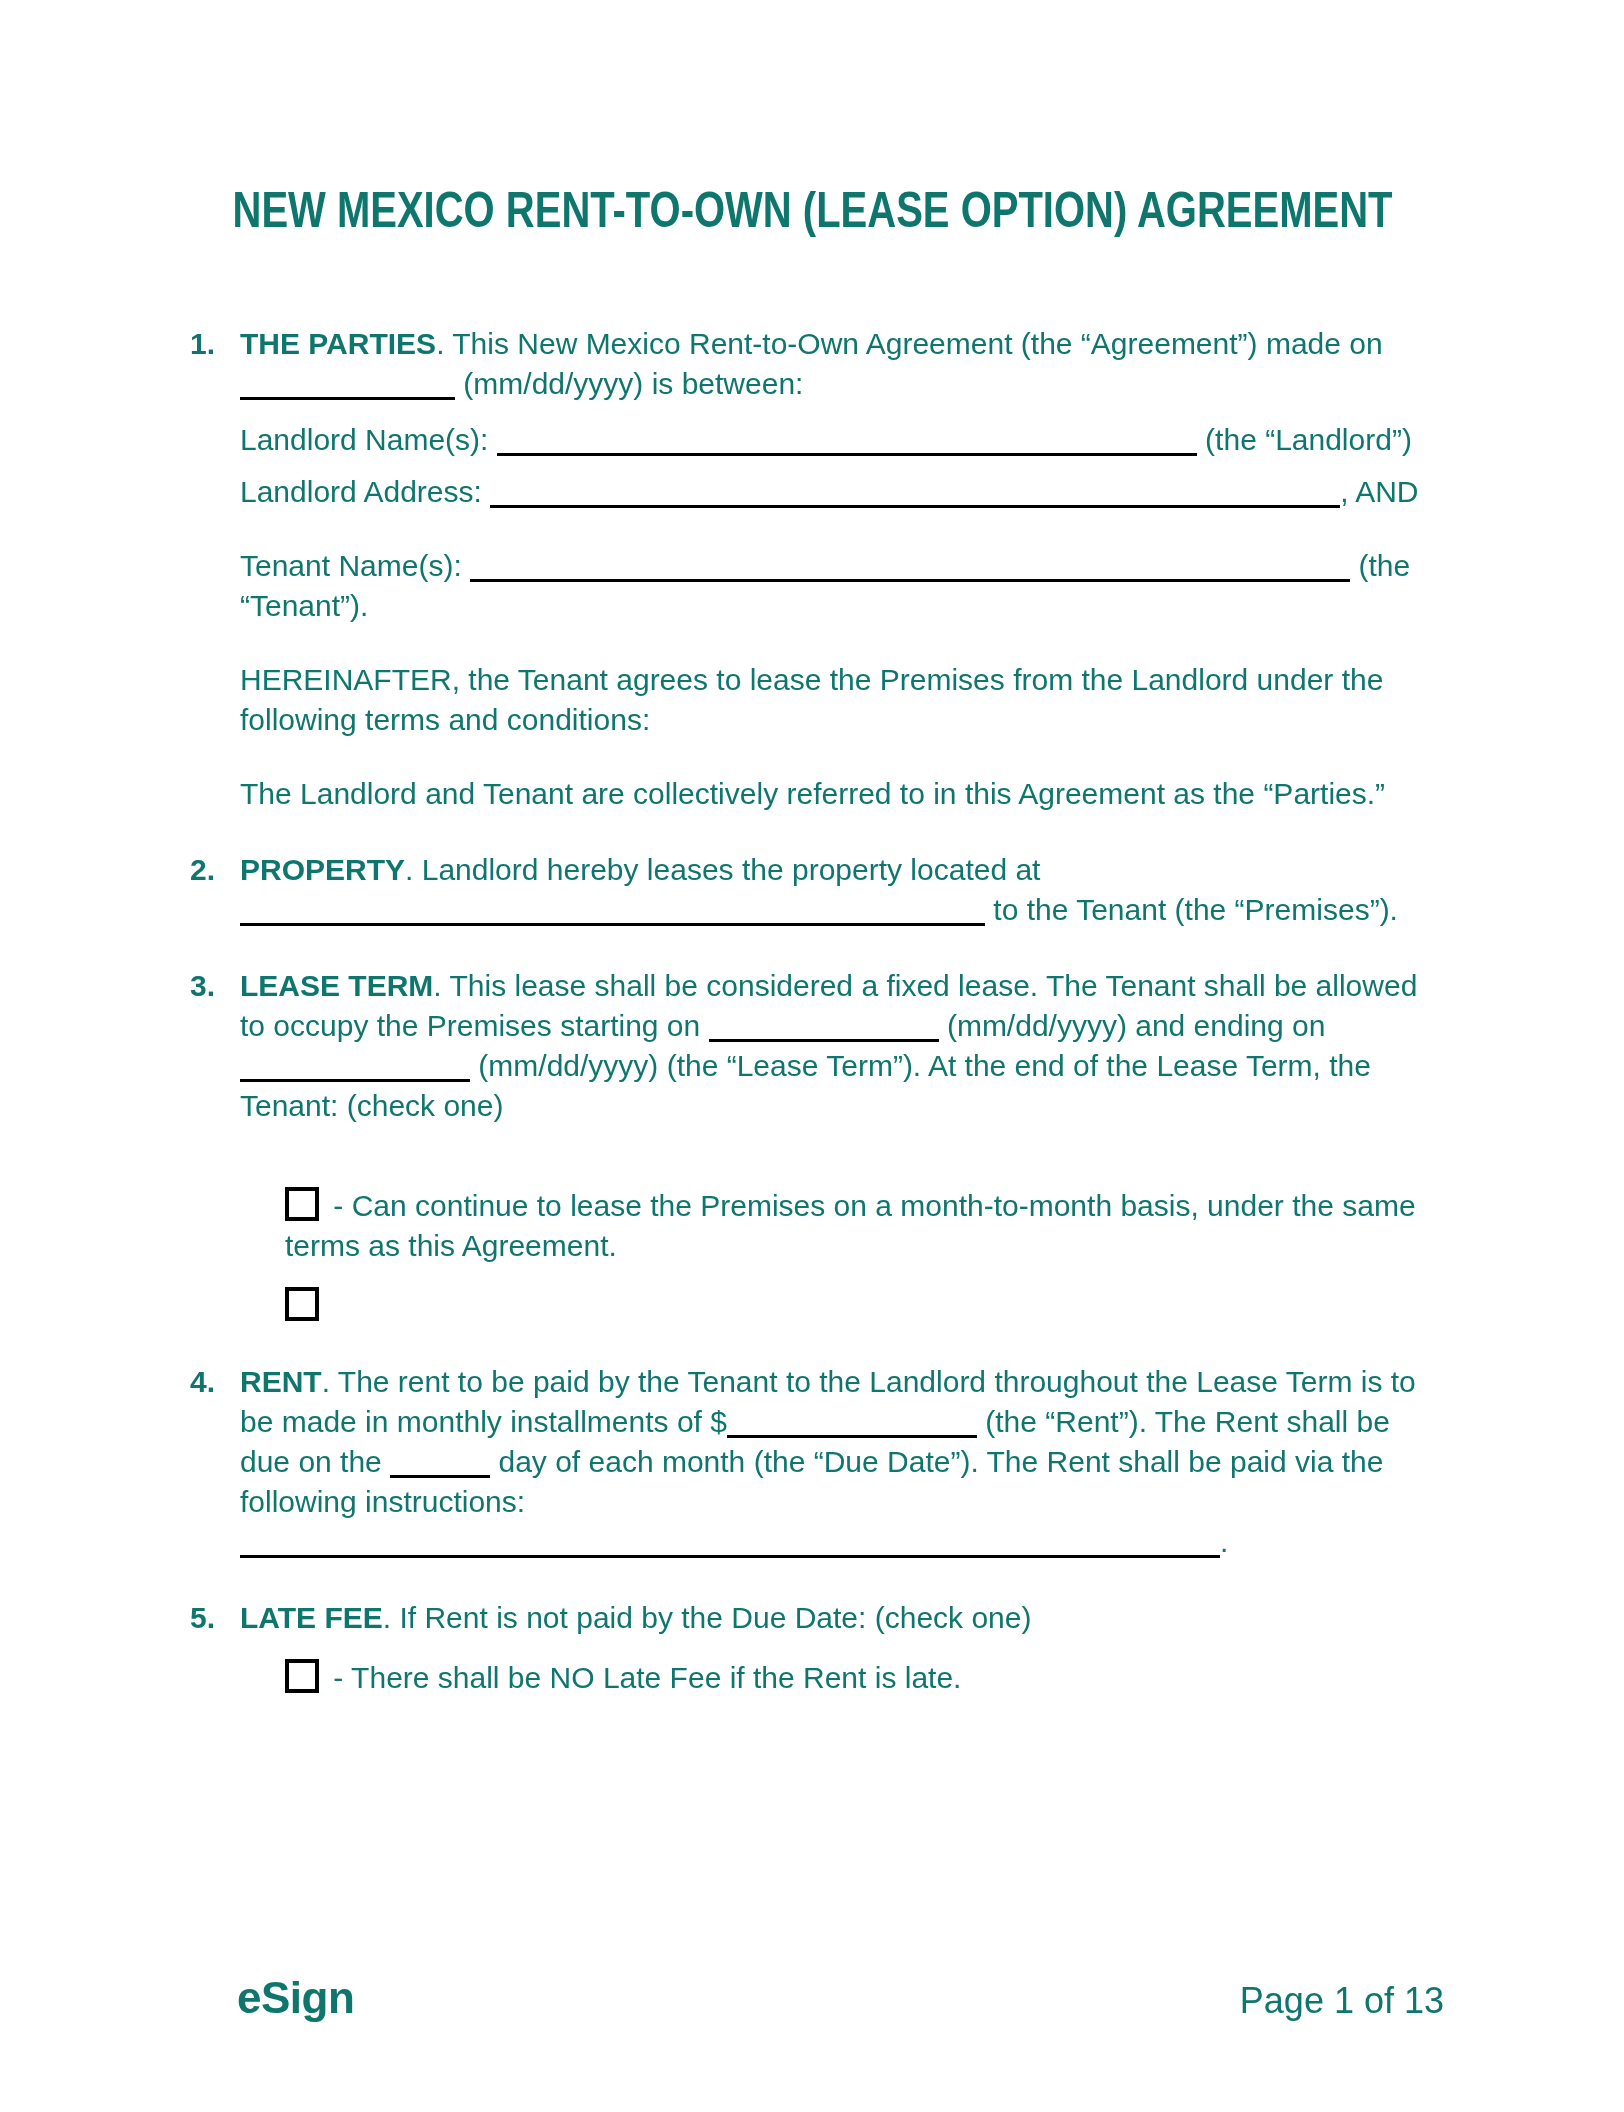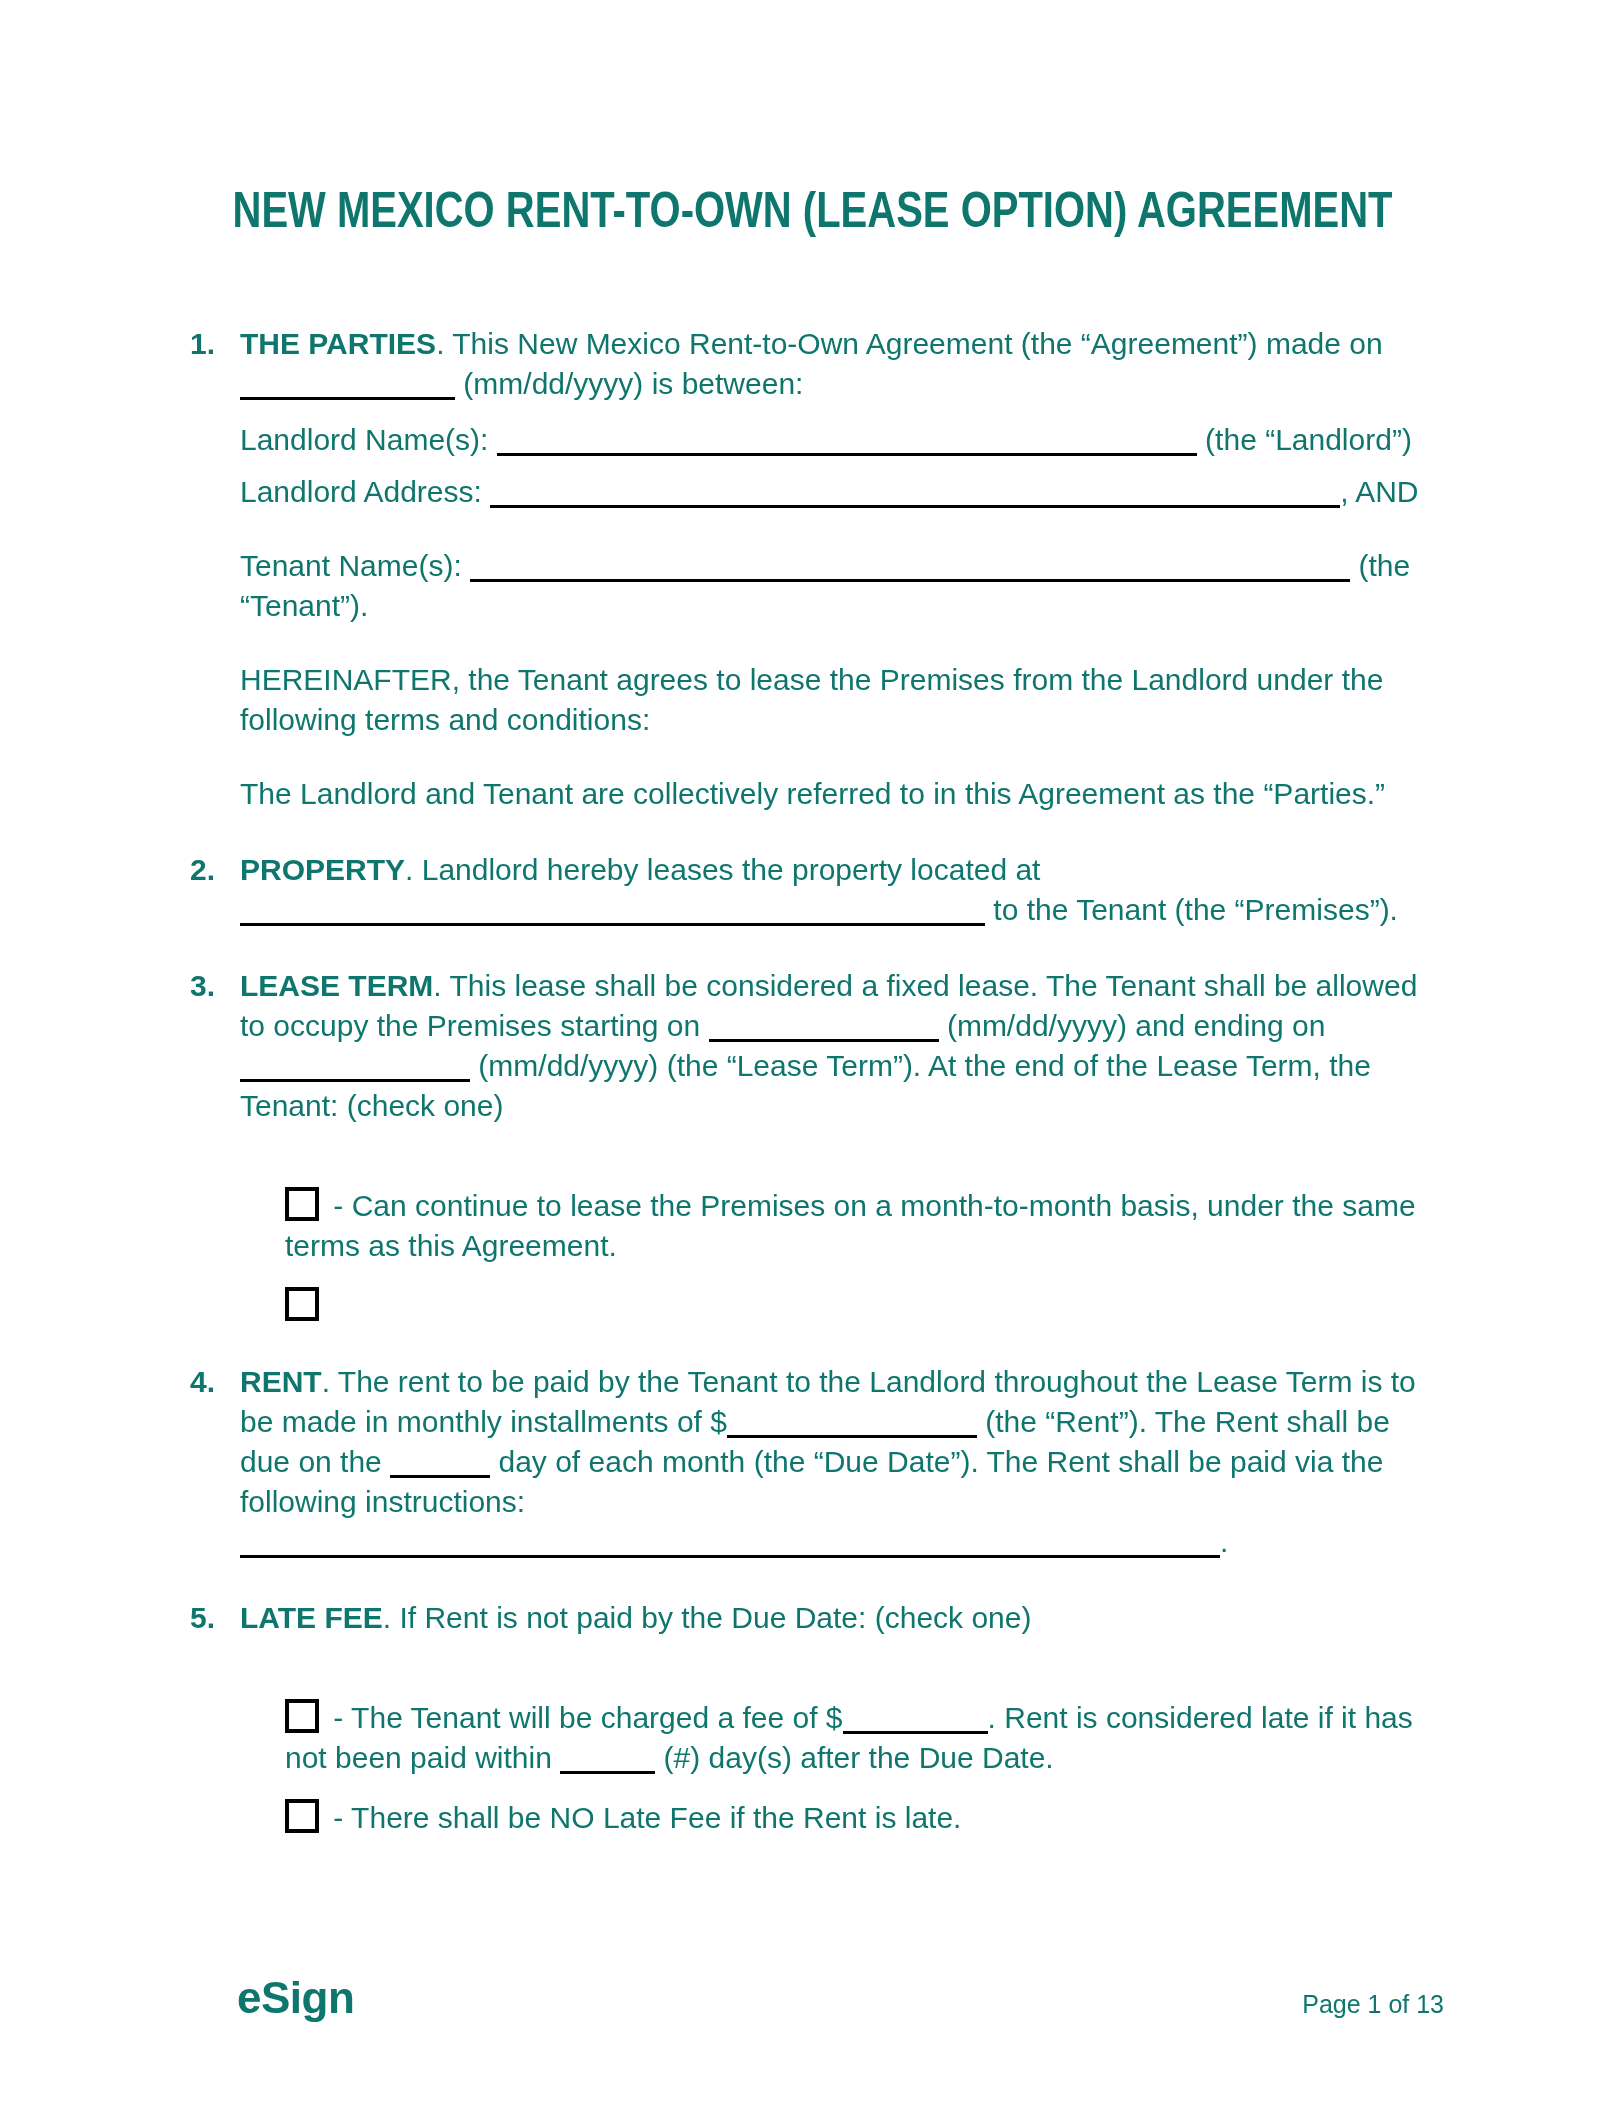--- a/index.html
+++ b/index.html
@@ -21,21 +21,21 @@
   .mt-md{margin-top:16px;}
   .mt-lg{margin-top:34px;}
   .mt-xl{margin-top:60px;}
   .mt-cb{margin-top:20px;}
   .blank{display:inline-block;height:0;border-bottom:3px solid #000;vertical-align:-6px;}
   .cbox{display:inline-block;width:26px;height:26px;border:4px solid #000;
     vertical-align:-5px;margin-right:6px;background:#fff;}
   footer{position:absolute;left:190px;right:180px;top:1978px;
     display:flex;justify-content:space-between;align-items:baseline;}
   .brand{font-weight:bold;font-size:44px;margin-left:47px;letter-spacing:-0.5px;}
-  .pagenum{font-size:25px;}
+  .pagenum{font-size:36px;}
 </style>
 </head>
 <body>
 
 <div class="page">
   <h1>
     <span class="title-inner">NEW MEXICO RENT-TO-OWN (LEASE OPTION) AGREEMENT</span>
   </h1>
 
   <main id="sections">
@@ -67,21 +67,20 @@
       <section class="section">
         <span class="num">4.</span>
         <div class="body">
           <p class="para"><b>RENT</b><span>. The rent to be paid by the Tenant to the Landlord throughout the Lease Term is to be made in monthly installments of $</span><span class="blank" style="width: 250px;"></span><span> (the “Rent”). The Rent shall be due on the </span><span class="blank" style="width: 100px;"></span><span> day of each month (the “Due Date”). The Rent shall be paid via the following instructions: </span><span class="blank" style="width: 980px;"></span><span>.</span></p>
         </div>
       </section>
       <section class="section">
         <span class="num">5.</span>
         <div class="body">
           <p class="para"><b>LATE FEE</b><span>. If Rent is not paid by the Due Date: (check one)</span></p>
-          <p class="check mt-xl"><span class="cbox"></span><span> - The Tenant will be charged a fee of $</span><span class="blank" style="width: 145px;"></span><span>. Rent is considered late if it has not been paid within </span><span class="blank" style="width: 95px;"></span><span> (#) day(s) after the Due Date.</span></p>
           <p class="check mt-cb"><span class="cbox"></span><span> - There shall be NO Late Fee if the Rent is late.</span></p>
         </div>
       </section>
     </main>
 
   <footer>
     <span class="brand">eSign</span>
     <span class="pagenum">Page 1 of 13</span>
   </footer>
 </div>

